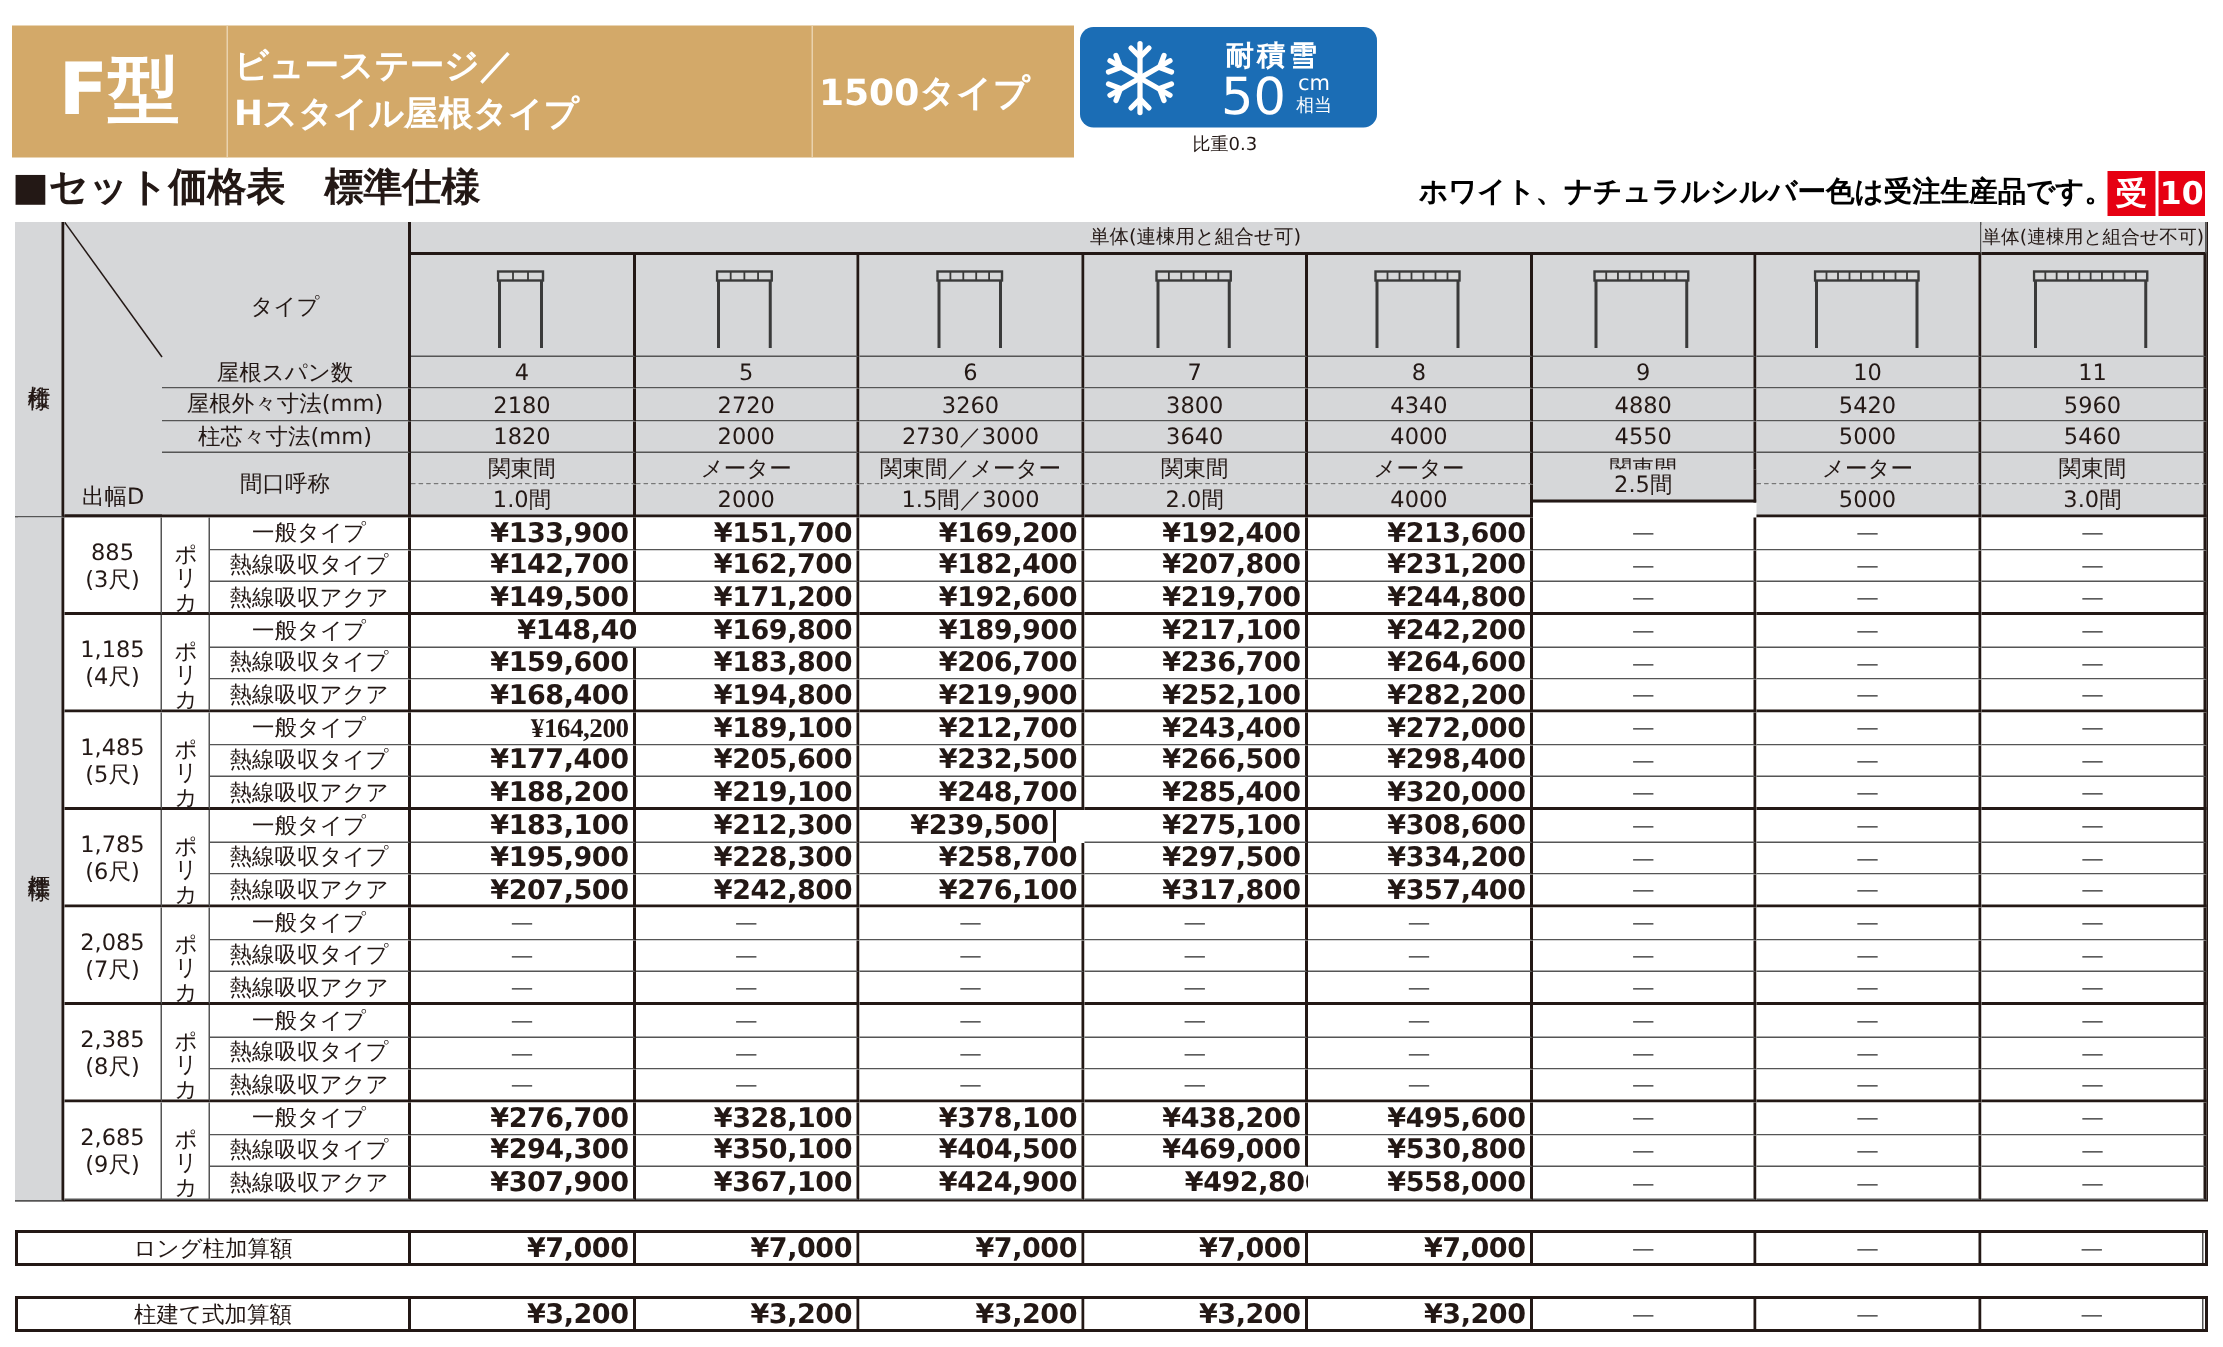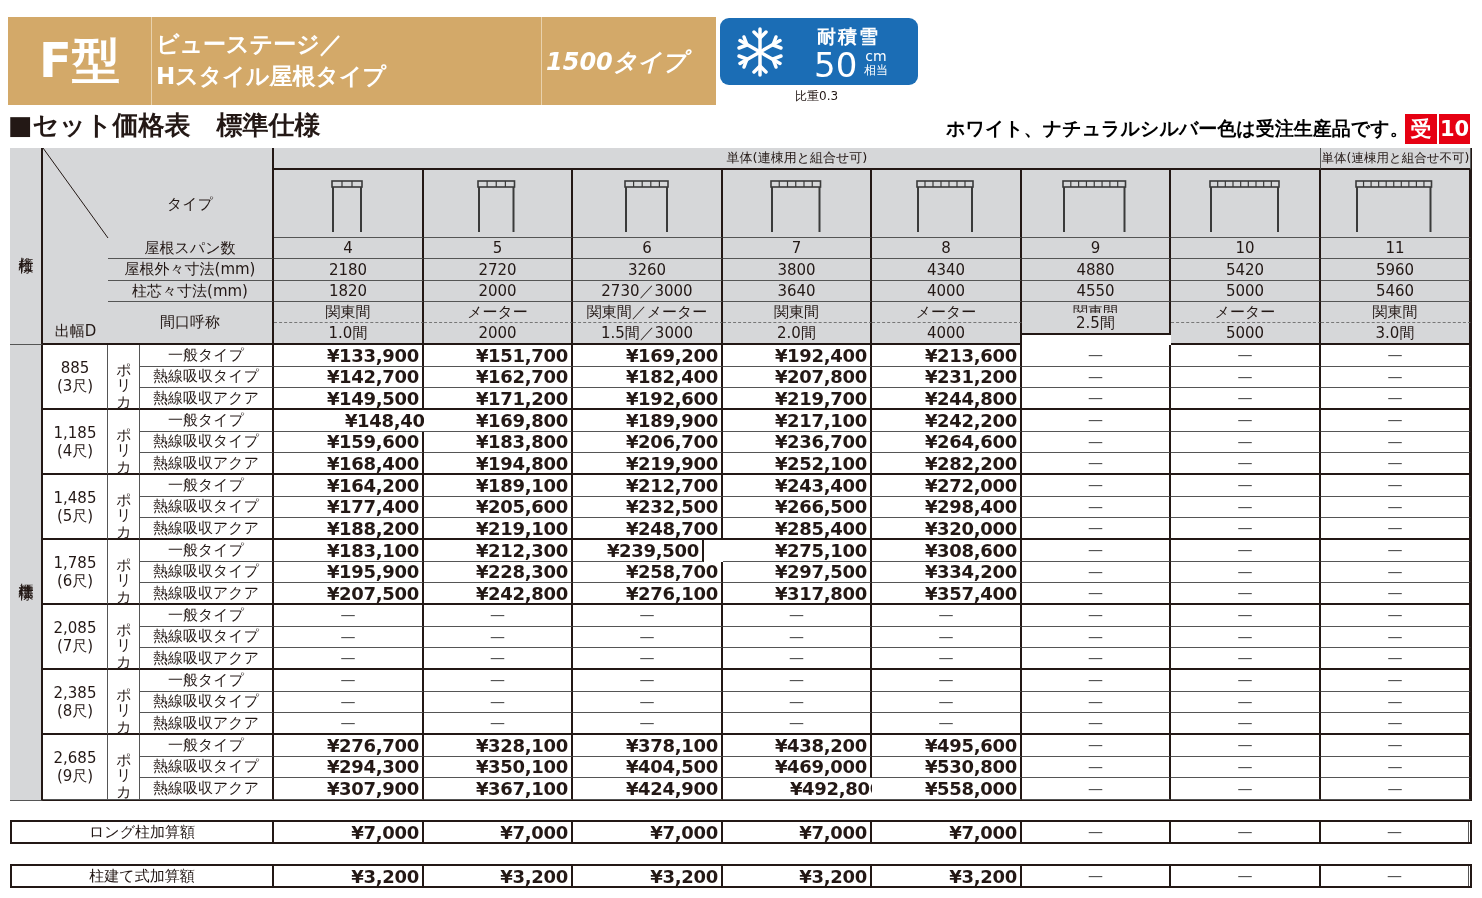--- a/index.html
+++ b/index.html
@@ -39,21 +39,21 @@
 </style>
 </head>
 <body>
 
 <div class="abs banner" style="left:8px;top:17px;width:708px;height:88px;"></div>
 <div class="abs banner-div" style="left:151px;top:17px;height:88px;"></div>
 <div class="abs banner-div" style="left:541px;top:17px;height:88px;"></div>
 <div class="abs banner-f" style="left:8px;top:36px;width:143px;">F型</div>
 <div class="abs banner-name" style="left:156px;top:28px;">ビューステージ／</div>
 <div class="abs banner-name" style="left:156px;top:60px;">Hスタイル屋根タイプ</div>
-<div class="abs banner-type" style="left:546px;top:50px;font-style:italic;">1500タイプ</div>
+<div class="abs banner-type" style="left:546px;top:50px;">1500タイプ</div>
 
 <div class="abs snow" style="left:720px;top:18px;width:198px;height:67px;">
   <svg class="abs" style="left:14px;top:8px;" width="52" height="52" viewBox="0 0 52 52">
     <g stroke="#fff" stroke-width="3.5" stroke-linecap="round" fill="none">
       <line x1="26" y1="3" x2="26" y2="49"></line>
       <line x1="6" y1="14.5" x2="46" y2="37.5"></line>
       <line x1="6" y1="37.5" x2="46" y2="14.5"></line>
       <polyline points="20,6 26,12 32,6"></polyline>
       <polyline points="20,46 26,40 32,46"></polyline>
       <polyline points="5,22 13,19 10,11"></polyline>
@@ -306,21 +306,21 @@
     <div class="abs cell w thick-r dash thick-b" style="left: 1171px; top: 453.333px; width: 150px; height: 21.6667px;">—</div>
     <div class="abs cell w thick-r dash thick-b" style="left: 1321px; top: 453.333px; width: 150px; height: 21.6667px;">—</div>
     <div class="abs cell w thick-b" style="left: 43px; top: 475px; width: 65px; height: 65px; flex-direction: column; line-height: 18px;">
       <span>1,485</span>
       <span>(5尺)</span>
     </div>
     <div class="abs cell w thick-b" style="left: 108px; top: 475px; width: 32px; height: 65px;">
       <span class="vlabel" style="letter-spacing: 0px;">ポリカ</span>
     </div>
     <div class="abs cell w thick-r " style="left: 140px; top: 475px; width: 134px; height: 21.6667px;">一般タイプ</div>
-    <div class="abs cell w thick-r price " style="left: 274px; top: 475px; width: 150px; height: 21.6667px;">¥164,200</div>
+    <div class="abs cell w thick-r price " style="left: 274px; top: 475px; width: 150px; height: 21.6667px; font-family: Liberation Serif, serif;">¥164,200</div>
     <div class="abs cell w thick-r price " style="left: 424px; top: 475px; width: 149px; height: 21.6667px;">¥189,100</div>
     <div class="abs cell w thick-r price " style="left: 573px; top: 475px; width: 150px; height: 21.6667px;">¥212,700</div>
     <div class="abs cell w thick-r price " style="left: 723px; top: 475px; width: 149px; height: 21.6667px;">¥243,400</div>
     <div class="abs cell w thick-r price " style="left: 872px; top: 475px; width: 150px; height: 21.6667px;">¥272,000</div>
     <div class="abs cell w thick-r dash " style="left: 1022px; top: 475px; width: 149px; height: 21.6667px;">—</div>
     <div class="abs cell w thick-r dash " style="left: 1171px; top: 475px; width: 150px; height: 21.6667px;">—</div>
     <div class="abs cell w thick-r dash " style="left: 1321px; top: 475px; width: 150px; height: 21.6667px;">—</div>
     <div class="abs cell w thick-r " style="left: 140px; top: 496.667px; width: 134px; height: 21.6667px;">熱線吸収タイプ</div>
     <div class="abs cell w thick-r price " style="left: 274px; top: 496.667px; width: 150px; height: 21.6667px;">¥177,400</div>
     <div class="abs cell w thick-r price " style="left: 424px; top: 496.667px; width: 149px; height: 21.6667px;">¥205,600</div>

